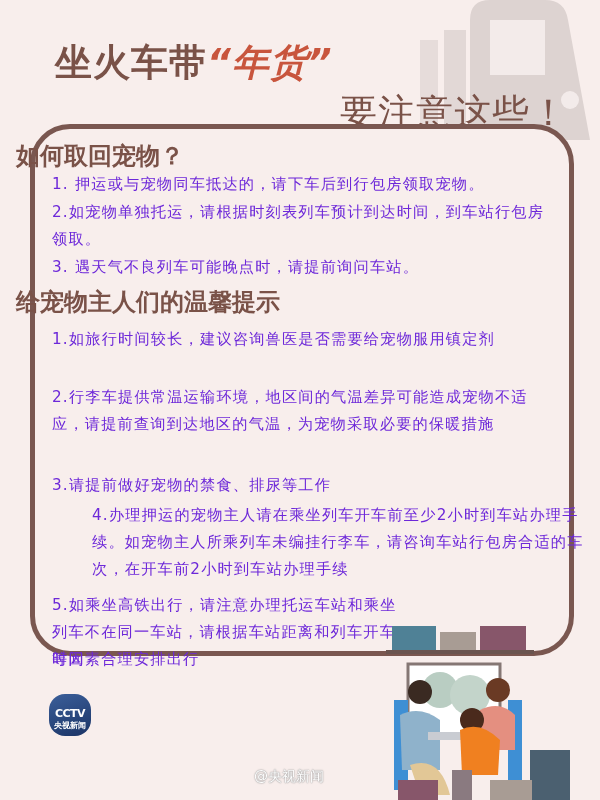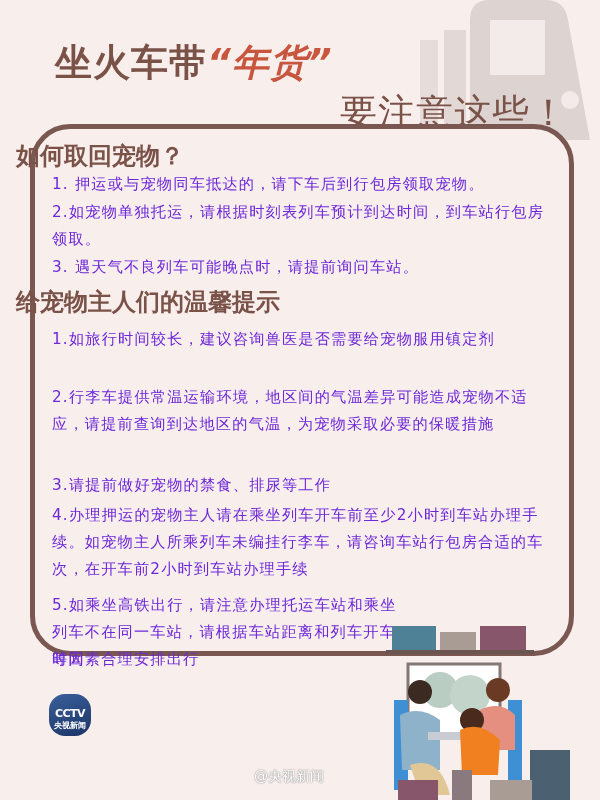--- a/index.html
+++ b/index.html
@@ -43,21 +43,21 @@
 
 <div class="h2" style="top:140px;">如何取回宠物？</div>
 <div class="para" style="top:171px;">1. 押运或与宠物同车抵达的，请下车后到行包房领取宠物。</div>
 <div class="para" style="top:199px;">2.如宠物单独托运，请根据时刻表列车预计到达时间，到车站行包房领取。</div>
 <div class="para" style="top:254px;">3. 遇天气不良列车可能晚点时，请提前询问车站。</div>
 
 <div class="h2" style="top:286px;">给宠物主人们的温馨提示</div>
 <div class="para" style="top:326px;">1.如旅行时间较长，建议咨询兽医是否需要给宠物服用镇定剂</div>
 <div class="para" style="top:384px;">2.行李车提供常温运输环境，地区间的气温差异可能造成宠物不适应，请提前查询到达地区的气温，为宠物采取必要的保暖措施</div>
 <div class="para" style="top:472px;">3.请提前做好宠物的禁食、排尿等工作</div>
-<div class="para" style="top:502px;">4.办理押运的宠物主人请在乘坐列车开车前至少2小时到车站办理手续。如宠物主人所乘列车未编挂行李车，请咨询车站行包房合适的车次，在开车前2小时到车站办理手续</div>
+<div class="para" style="top:502px;margin-left:40px;">4.办理押运的宠物主人请在乘坐列车开车前至少2小时到车站办理手续。如宠物主人所乘列车未编挂行李车，请咨询车站行包房合适的车次，在开车前2小时到车站办理手续</div>
 <div class="para" style="top:592px; width:345px;">5.如乘坐高铁出行，请注意办理托运车站和乘坐列车不在同一车站，请根据车站距离和列车开车时间</div>
 <div class="para" style="top:646px;">等因素合理安排出行</div>
 
 <div class="logo">
   <span class="cctv">CCTV</span>
   <span class="cn">央视新闻</span>
 </div>
 
 <svg class="illus" viewBox="0 0 200 180">
   <rect x="12" y="6" width="44" height="24" fill="#4f8196"></rect>

